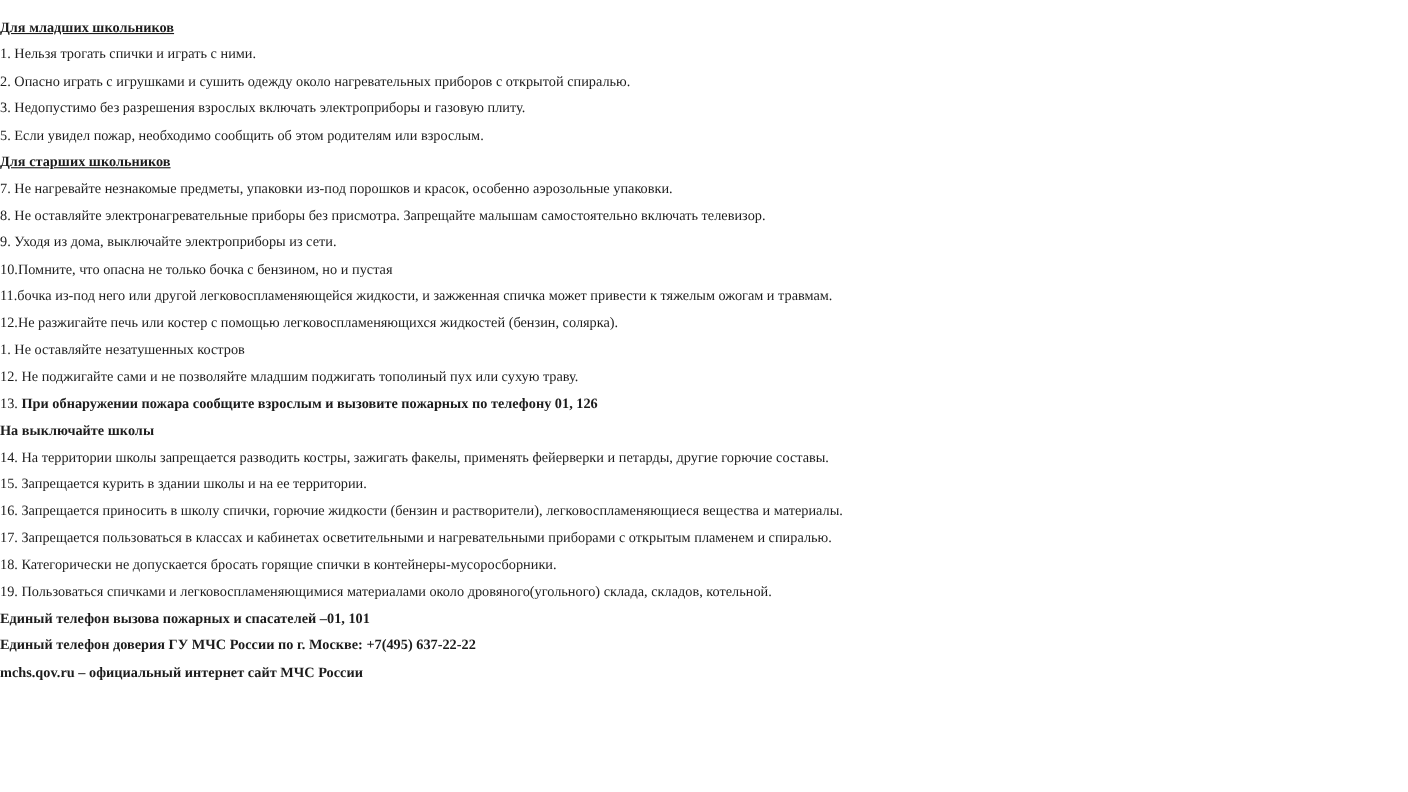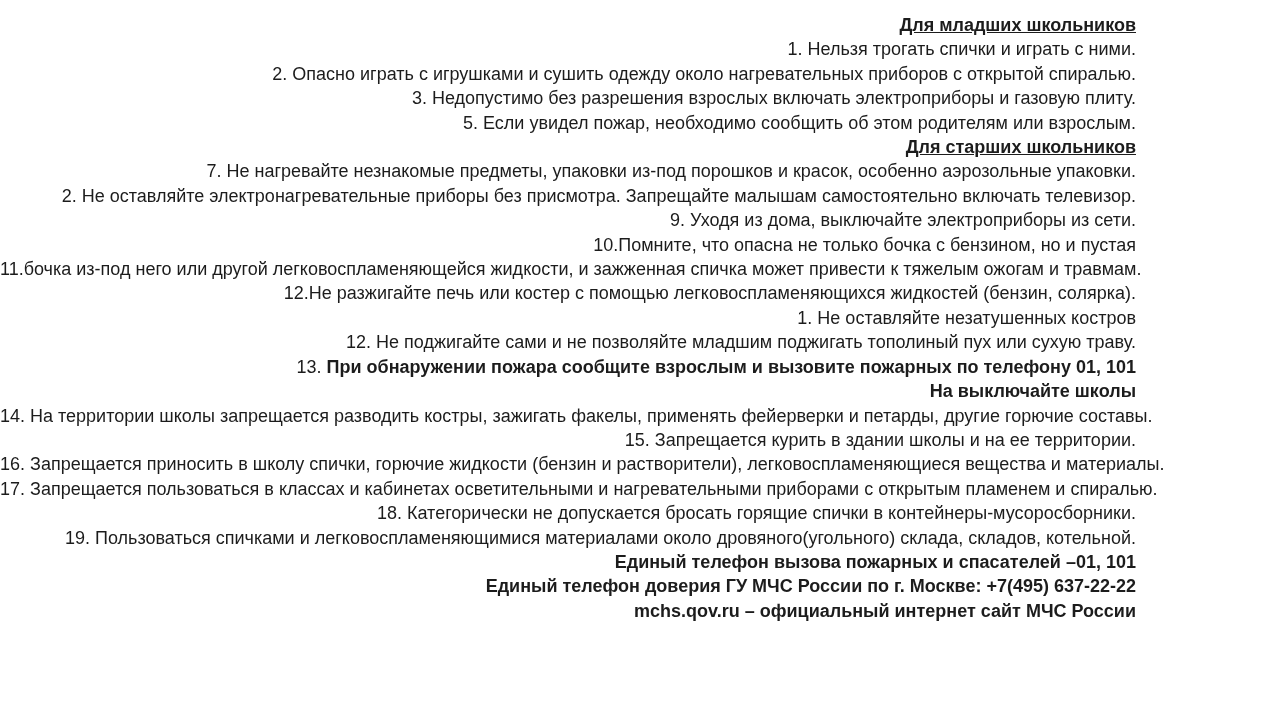--- a/index.html
+++ b/index.html
@@ -18,24 +18,25 @@
     color: #1c1c1c;
   }
   .doc {
     width: 1136px;          
     padding-top: 13px;
     margin: 0;
   }
   .line {
     margin: 0;
     padding: 0;
-    text-align: right;
-    font-size: 18px;
+    text-align: left;
+    font-size: 13px;
     line-height: 24.4px;
     white-space: nowrap;
+    font-family: Liberation Serif, serif;
   }
   .line.heading {
     font-weight: bold;
     text-decoration: underline;
   }
   .line.subheading {
     font-weight: bold;
   }
   .line.bold {
     font-weight: bold;
@@ -53,30 +54,30 @@
     <p class="line heading">Для младших школьников</p>
 
     <p class="line">1. Нельзя трогать спички и играть с ними.</p>
     <p class="line">2. Опасно играть с игрушками и сушить одежду около нагревательных приборов с открытой спиралью.</p>
     <p class="line">3. Недопустимо без разрешения взрослых включать электроприборы и газовую плиту.</p>
     <p class="line">5. Если увидел пожар, необходимо сообщить об этом родителям или взрослым.</p>
 
     <p class="line heading">Для старших школьников</p>
 
     <p class="line">7. Не нагревайте незнакомые предметы, упаковки из-под порошков и красок, особенно аэрозольные упаковки.</p>
-    <p class="line">2. Не оставляйте электронагревательные приборы без присмотра. Запрещайте малышам самостоятельно включать телевизор.</p>
+    <p class="line">8. Не оставляйте электронагревательные приборы без присмотра. Запрещайте малышам самостоятельно включать телевизор.</p>
     <p class="line">9. Уходя из дома, выключайте электроприборы из сети.</p>
     <p class="line">10.Помните, что опасна не только бочка с бензином, но и пустая</p>
     <p class="line">11.бочка из-под него или другой легковоспламеняющейся жидкости, и зажженная спичка может привести к тяжелым ожогам и травмам.</p>
     <p class="line">12.Не разжигайте печь или костер с помощью легковоспламеняющихся жидкостей (бензин, солярка).</p>
     <p class="line">1. Не оставляйте незатушенных костров</p>
     <p class="line">12. Не поджигайте сами и не позволяйте младшим поджигать тополиный пух или сухую траву.</p>
 
     <p class="line">
-      <span>13. </span><span class="em">При обнаружении пожара сообщите взрослым и вызовите пожарных по телефону 01, 101</span>
+      <span>13. </span><span class="em">При обнаружении пожара сообщите взрослым и вызовите пожарных по телефону 01, 126</span>
     </p>
 
     <p class="line subheading">На выключайте школы</p>
 
     <p class="line">14. На территории школы запрещается разводить костры, зажигать факелы, применять фейерверки и петарды, другие горючие составы.</p>
     <p class="line">15. Запрещается курить в здании школы и на ее территории.</p>
     <p class="line">16. Запрещается приносить в школу спички, горючие жидкости (бензин и растворители), легковоспламеняющиеся вещества и материалы.</p>
     <p class="line">17. Запрещается пользоваться в классах и кабинетах осветительными и нагревательными приборами с открытым пламенем и спиралью.</p>
     <p class="line">18. Категорически не допускается бросать горящие спички в контейнеры-мусоросборники.</p>
     <p class="line">19. Пользоваться спичками и легковоспламеняющимися материалами около дровяного(угольного) склада, складов, котельной.</p>

